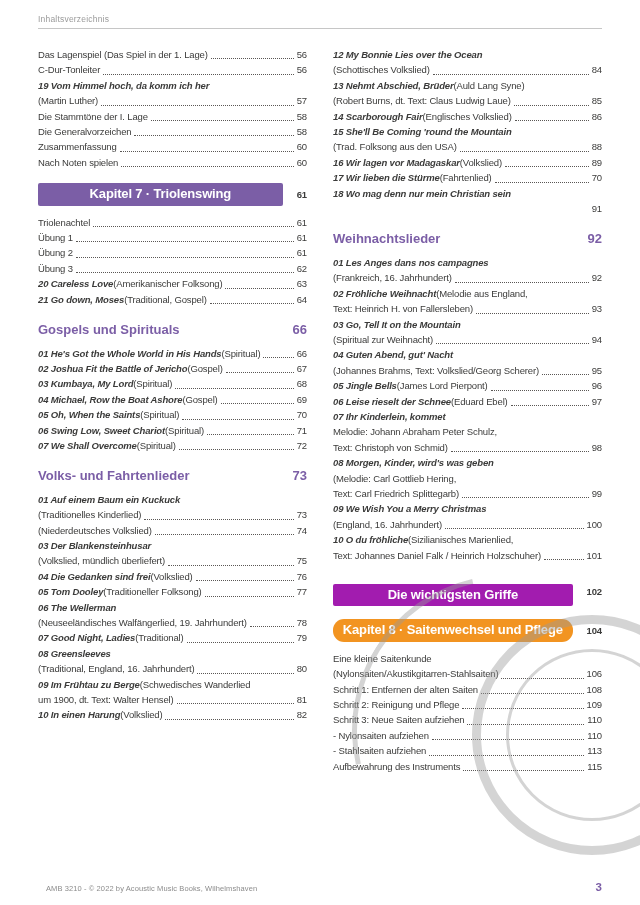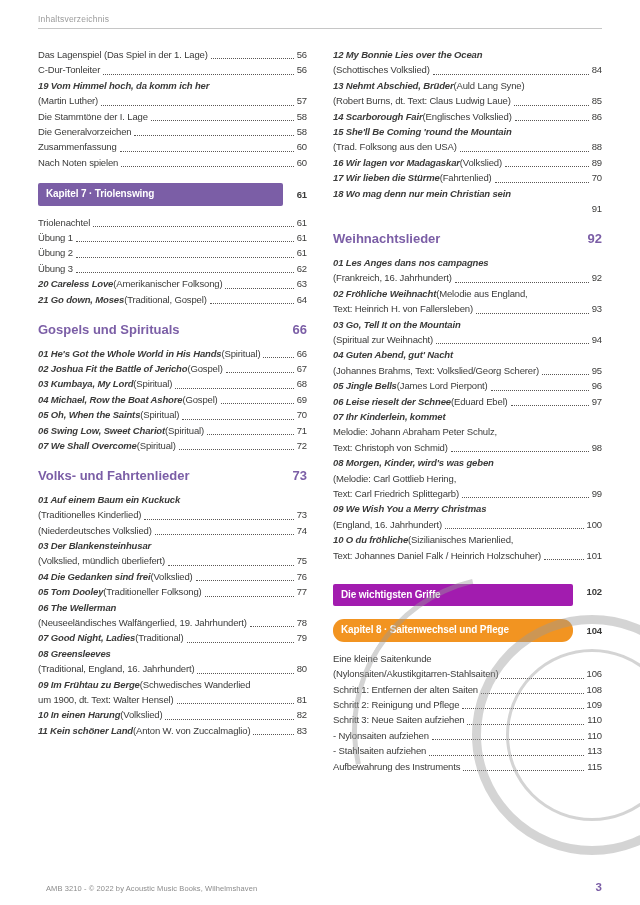--- a/index.html
+++ b/index.html
@@ -10,35 +10,35 @@
     background:#ffffff;
     font-family:"Liberation Sans", sans-serif;
     color:#3b3b3a;
     overflow:hidden;
   }
   
   .hdr{padding:14px 38px 0 38px;}
   .hdr-title{display:block;text-align:left;font-size:8.5px;color:#9b9b9b;letter-spacing:.2px;}
   .hdr-rule{border-top:1px solid #c6c6c6;margin-top:4px;}
   
-  .cols{display:flex;gap:26px;padding:18px 38px 0 38px;}
+  .cols{display:flex;gap:26px;padding:18px 38px 0 38px;text-align:center;}
   .col{flex:1;min-width:0;font-size:9.5px;letter-spacing:-0.15px;line-height:15.4px;}
   
   .row{display:flex;align-items:flex-end;white-space:nowrap;overflow:hidden;}
   .row .bi{font-weight:bold;font-style:italic;}
   .leader{flex:1;min-width:5px;border-bottom:1.4px dotted #5a5755;margin:0 3px 3px 3px;}
   .leader.nodots{border-bottom:none;}
   .pg{flex:none;}
   
   .h1{display:flex;justify-content:space-between;align-items:baseline;
       color:#7b5ea6;font-weight:bold;font-size:13px;letter-spacing:0;
       margin:15px 0 8px 0;}
   
   .bar-row{display:flex;align-items:center;margin:13px 0 9px 0;}
-  .bar{flex:1;color:#fff;font-weight:bold;font-size:10px;
+  .bar{flex:1;color:#fff;font-weight:bold;font-size:13px;
        padding:3px 8px 4px 8px;border-radius:2px;margin-right:14px;
        white-space:nowrap;overflow:hidden;}
   .bar-pg{flex:none;font-weight:bold;color:#3b3b3a;}
   
   .ftr{position:absolute;left:46px;right:38px;bottom:12px;
        display:flex;justify-content:space-between;align-items:baseline;}
   .ftr-imprint{font-size:7.5px;color:#8c8c8c;letter-spacing:.1px;}
   .ftr-page{font-size:11.5px;color:#7b5ea6;font-weight:bold;}
   
   .wm{position:absolute;right:-72px;top:615px;width:240px;height:240px;
@@ -248,26 +248,20 @@
           <span>um 1900, dt. Text: Walter Hensel)</span>
           <span class="leader"></span>
           <span class="pg">81</span>
         </div>
         <div class="row">
           <span class="bi">10 In einen Harung</span>
           <span> (Volkslied)</span>
           <span class="leader"></span>
           <span class="pg">82</span>
         </div>
-        <div class="row">
-          <span class="bi">11 Kein schöner Land</span>
-          <span> (Anton W. von Zuccalmaglio)</span>
-          <span class="leader"></span>
-          <span class="pg">83</span>
-        </div>
       </div>
     <div class="col">
         <div class="row">
           <span class="bi">12 My Bonnie Lies over the Ocean</span>
         </div>
         <div class="row">
           <span>(Schottisches Volkslied)</span>
           <span class="leader"></span>
           <span class="pg">84</span>
         </div>

